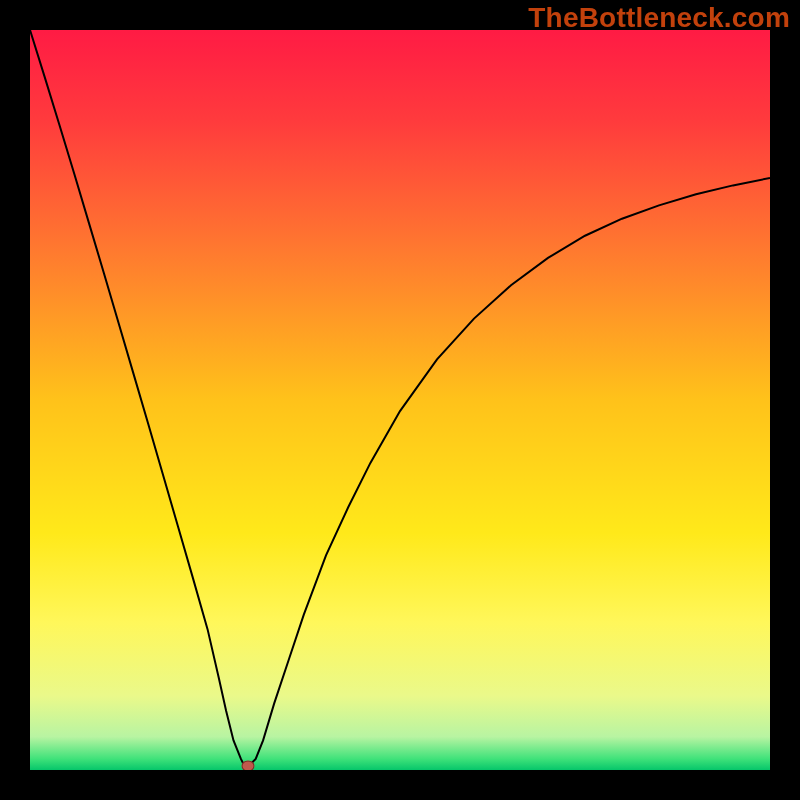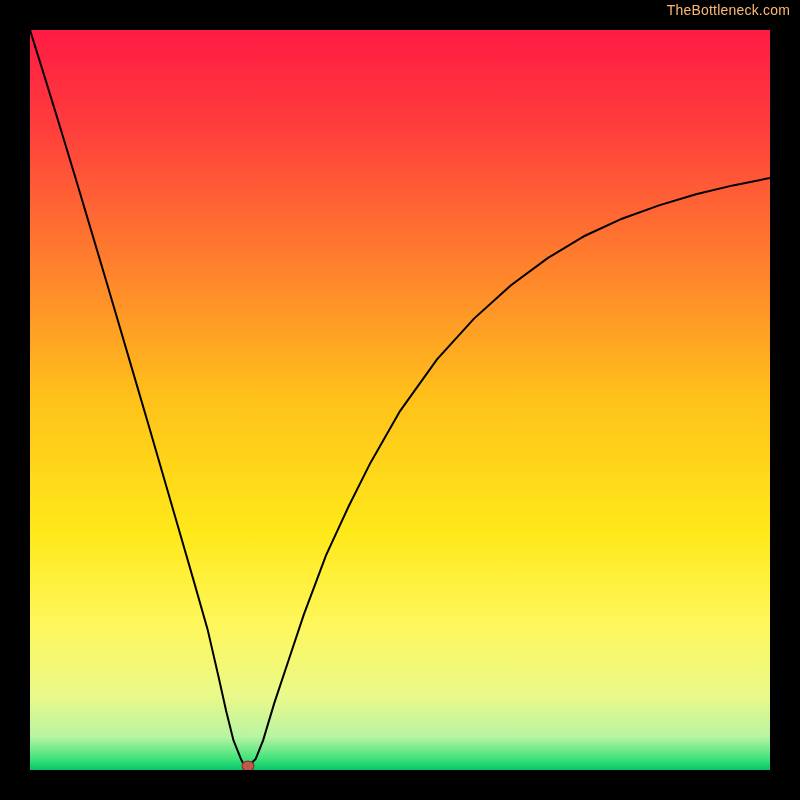--- a/index.html
+++ b/index.html
@@ -14,23 +14,23 @@
   .frame {
     position: relative;
     width: 800px;
     height: 800px;
     background: #000;
   }
   .watermark {
     position: absolute;
     top: 2px;
     right: 10px;
-    color: #fdba74;
-    font-size: 14px;
-    font-weight: 400;
+    color: #c2410c;
+    font-size: 28px;
+    font-weight: 700;
     letter-spacing: 0.2px;
     z-index: 10;
   }
   .plot-area {
     position: absolute;
     left: 30px;
     top: 30px;
     width: 740px;
     height: 740px;
     overflow: hidden;

